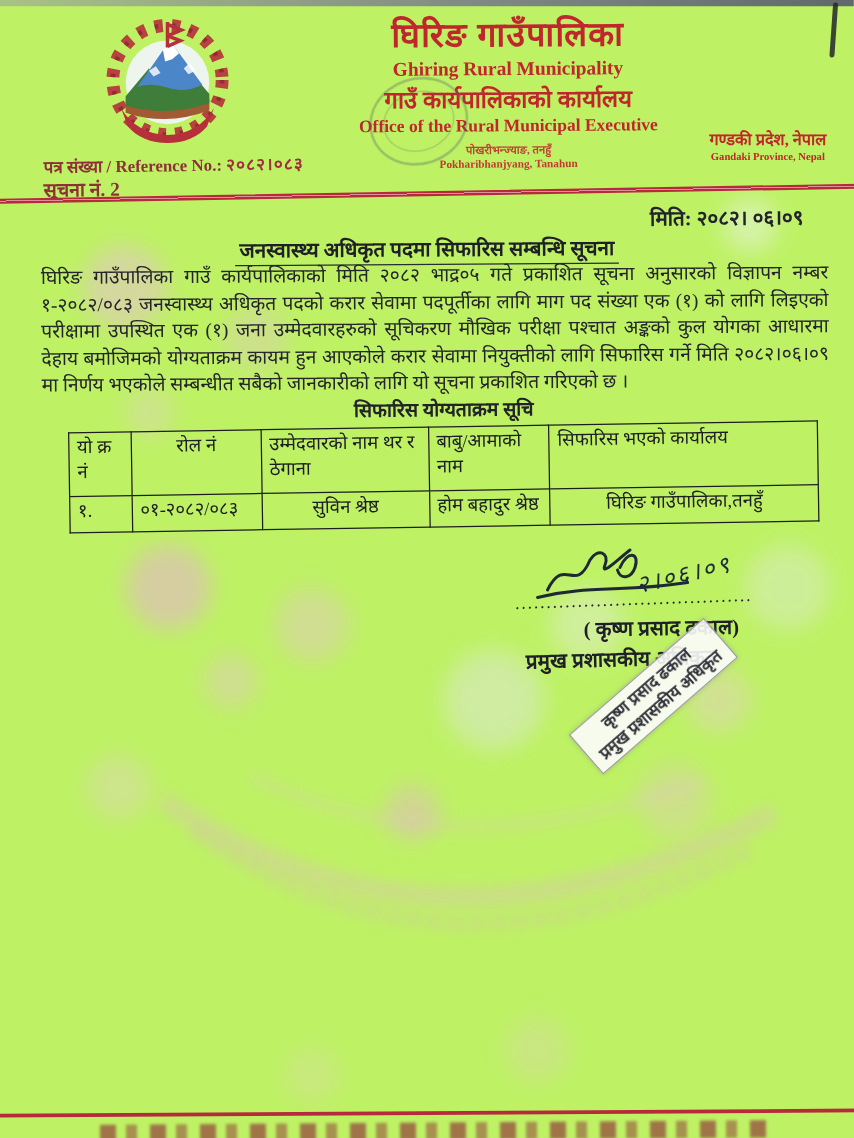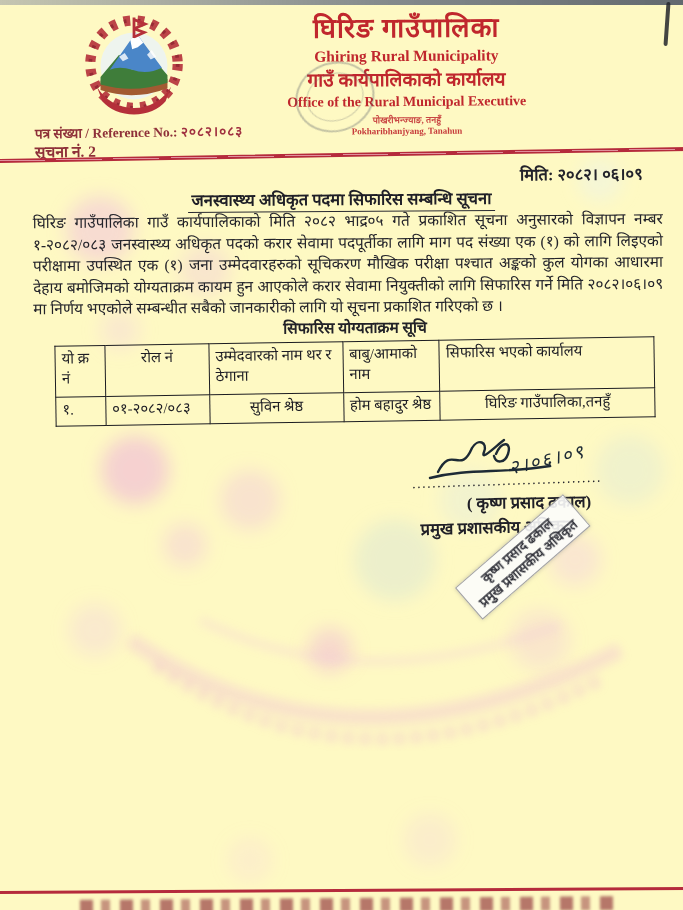--- a/index.html
+++ b/index.html
@@ -1,18 +1,18 @@
 <!DOCTYPE html>
 <html><head>
 <meta charset="utf-8">
 <style>
   html,body{margin:0;padding:0;background:#e8e8e8;}
   .page{
     position:relative;width:683px;height:910px;margin:0 auto;
-    background:#fef9c3;overflow:hidden;
+    background:#bef264;overflow:hidden;
     font-family:"Liberation Serif","DejaVu Serif",serif;
     color:#26262e;
   }
   .abs{position:absolute;}
   .layer{position:absolute;inset:0;pointer-events:none;}
   .content{position:absolute;inset:0;z-index:2;}
 
   
   .scan-top{position:absolute;top:0;left:0;right:0;height:5px;z-index:5;
     background:linear-gradient(90deg,rgba(150,156,163,.55),rgba(120,127,135,.9) 55%,rgba(90,97,106,.95));}
@@ -149,20 +149,24 @@
 
     <div class="abs hdr-center">
       <div class="t-np">घिरिङ गाउँपालिका</div>
       <div class="t-en">Ghiring Rural Municipality</div>
       <div class="s-np">गाउँ कार्यपालिकाको कार्यालय</div>
       <div class="s-en">Office of the Rural Municipal Executive</div>
       <div class="addr-np">पोखरीभन्ज्याङ, तनहुँ</div>
       <div class="addr-en">Pokharibhanjyang, Tanahun</div>
     </div>
 
+    <div class="abs province">
+      <div class="prov-np">गण्डकी प्रदेश, नेपाल</div>
+      <div class="prov-en">Gandaki Province, Nepal</div>
+    </div>
 
     <div class="abs refline">
       <span>पत्र संख्या / Reference No.:</span>
       <span class="val">२०८२।०८३</span>
     </div>
     <div class="abs noticeno">सूचना नं. 2</div>
     <div class="abs redline-top"></div>
     <div class="abs dateline">मिति: २०८२। ०६।०९</div>
 
     <div class="abs subject">

